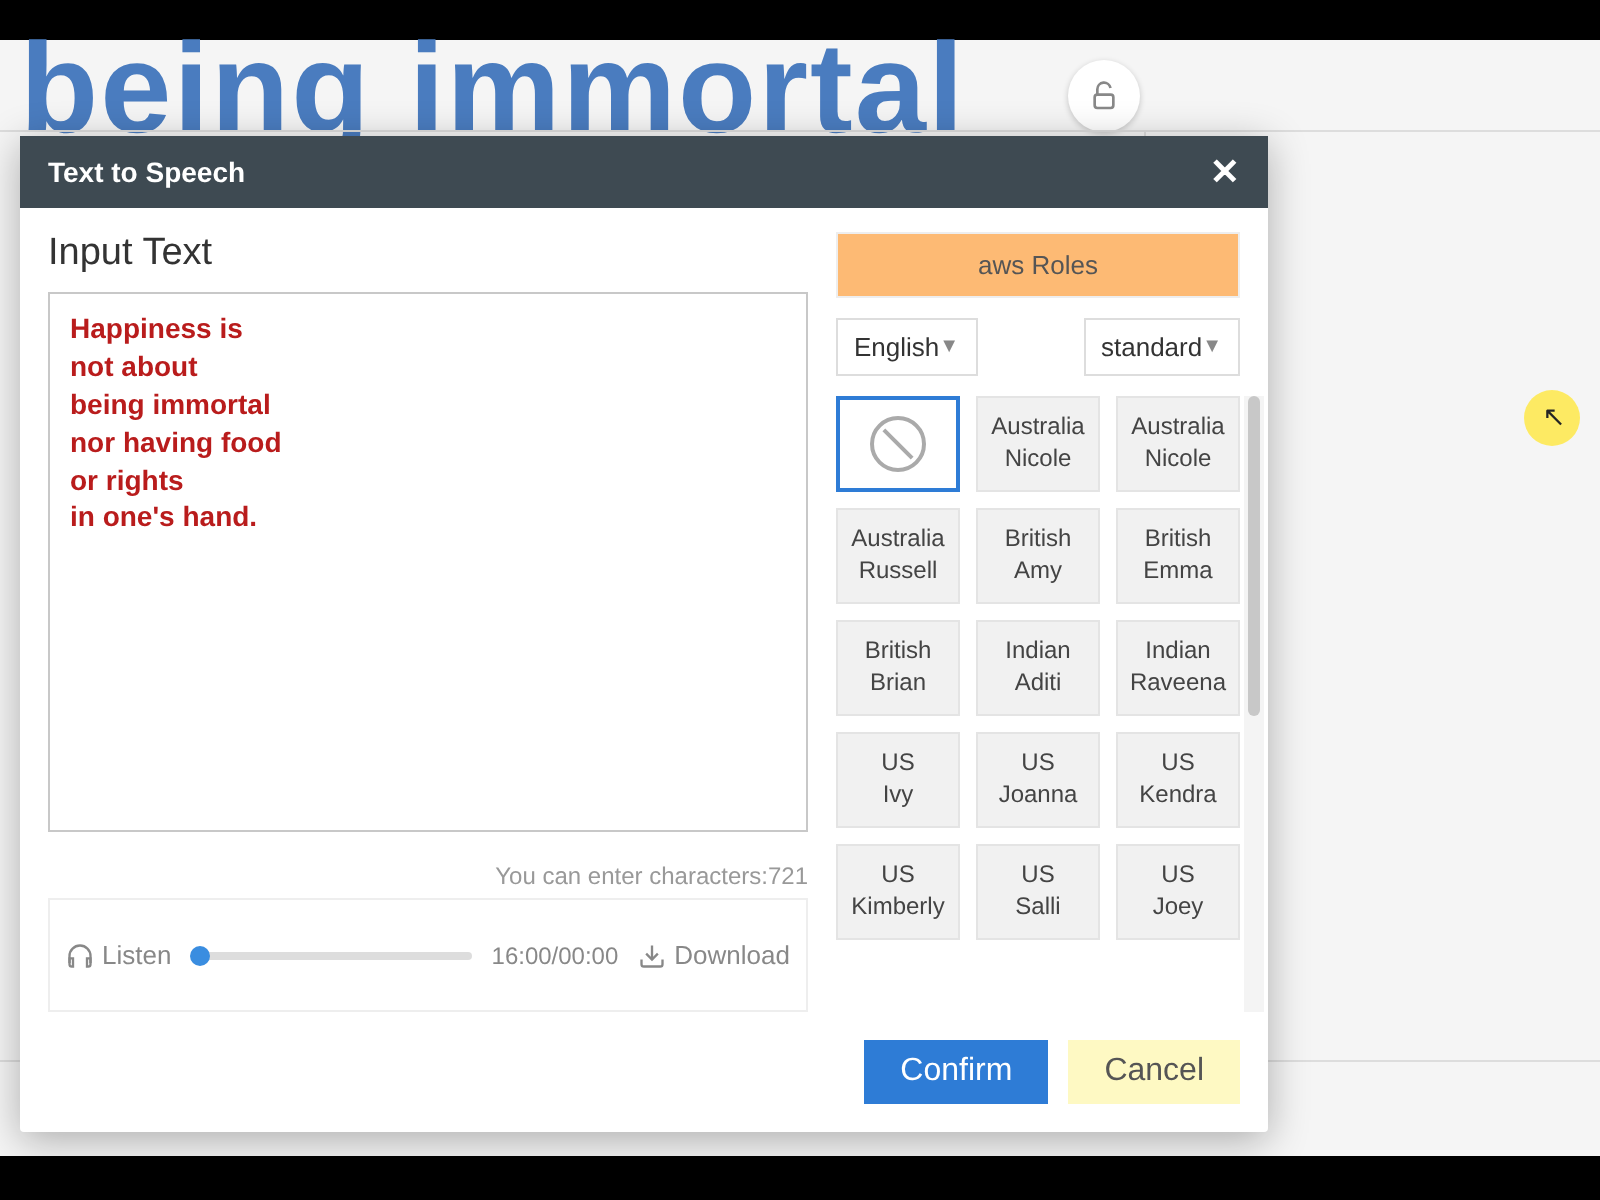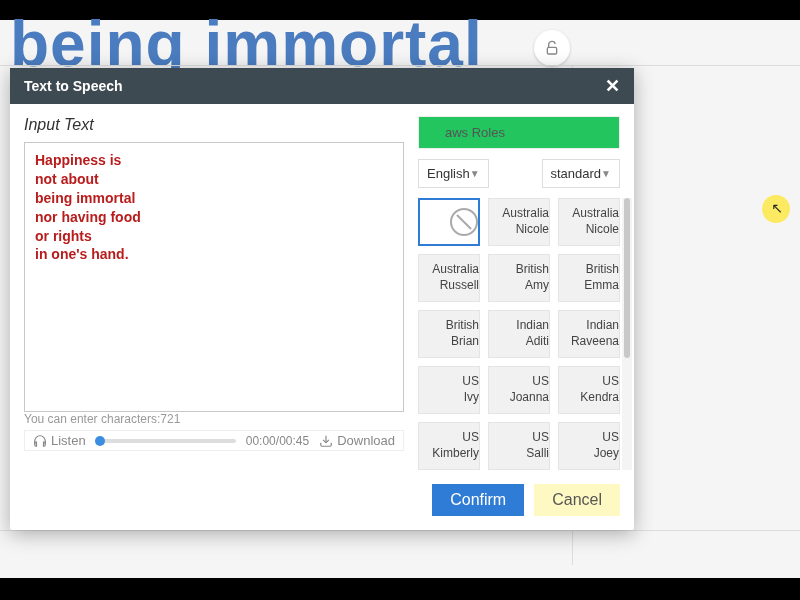--- a/index.html
+++ b/index.html
@@ -9,35 +9,35 @@
 .bg-text { font-size: 64px; font-weight: bold; color: #4a7cbf; padding: 0 10px; letter-spacing: 1px; line-height: 48px; }
 .lock-circle { position: absolute; top: 30px; right: 230px; width: 36px; height: 36px; border-radius: 50%; background: #fff; box-shadow: 0 1px 3px rgba(0,0,0,0.2); display: flex; align-items: center; justify-content: center; color: #888; }
 .vline { position: absolute; top: 65px; left: 572px; width: 1px; height: 500px; background: #ddd; }
 .hline { position: absolute; left: 0; right: 0; height: 1px; background: #ddd; }
 .modal { position: absolute; top: 68px; left: 10px; width: 624px; background: #fff; box-shadow: 0 4px 20px rgba(0,0,0,0.3); border-radius: 2px; }
 .modal-header { background: #3e4a52; color: #fff; padding: 10px 14px; display: flex; justify-content: space-between; align-items: center; font-weight: bold; font-size: 14px; }
 .close-x { cursor: pointer; font-size: 18px; line-height: 14px; }
 .modal-body { padding: 12px 14px 4px 14px; display: flex; gap: 14px; }
 .left-col { width: 380px; display: flex; flex-direction: column; }
 .right-col { flex: 1; display: flex; flex-direction: column; gap: 10px; position: relative; }
-.label { font-size: 16px; color: #333; margin-bottom: 8px; font-style: italic; }
+.label { font-size: 19px; color: #333; margin-bottom: 8px; }
 .textarea { border: 1px solid #c8c8c8; height: 270px; padding: 8px 10px; font-size: 14px; font-weight: bold; color: #b91c1c; line-height: 1.35; white-space: pre-line; overflow: auto; }
-.char-info { font-size: 12px; color: #999; margin-top: 0; }
-.audio-row { display: flex; align-items: center; gap: 10px; margin-top: 4px; border: 1px solid #eee; padding: 2px 8px; }
+.char-info { text-align: right; font-size: 12px; color: #999; margin-top: 15px; }
+.audio-row { display: flex; align-items: center; gap: 10px; margin-top: 4px; border: 1px solid #eee; padding: 20px 8px; }
 .audio-btn { display: flex; align-items: center; gap: 4px; color: #888; font-size: 13px; cursor: pointer; }
 .slider { flex: 1; height: 4px; background: linear-gradient(to right, #3a8de0 0%, #3a8de0 3%, #ddd 3%, #ddd 100%); border-radius: 2px; position: relative; }
 .slider-thumb { position: absolute; left: 3%; top: -3px; width: 10px; height: 10px; border-radius: 50%; background: #3a8de0; transform: translateX(-50%); }
 .time { font-size: 12px; color: #888; }
-.text-input { width: 100%; border: 1px solid #eee; background: #22c55e; padding: 8px 26px; font-size: 13px; color: #555; }
+.text-input { width: 100%; border: 1px solid #eee; background: #fdba74; padding: 8px 26px; font-size: 13px; color: #555; text-align: center; }
 .select-row { display: flex; gap: 10px; }
 .select { flex: 1; border: 1px solid #ddd; background: #fff; padding: 6px 8px; font-size: 13px; color: #333; display: flex; justify-content: flex-start; align-items: center; cursor: pointer; }
 .chevron { color: #888; font-size: 10px; }
 .voice-grid-wrap { position: relative; flex: 1; }
 .voice-grid { display: grid; grid-template-columns: repeat(3, 1fr); gap: 8px; max-height: 278px; overflow: hidden; }
-.voice-tile { background: #f1f1f1; border: 1px solid #e4e4e4; height: 48px; display: flex; flex-direction: column; align-items: flex-end; justify-content: center; font-size: 12px; color: #444; cursor: pointer; text-align: center; line-height: 1.3; }
+.voice-tile { background: #f1f1f1; border: 1px solid #e4e4e4; height: 48px; display: flex; flex-direction: column; align-items: center; justify-content: center; font-size: 12px; color: #444; cursor: pointer; text-align: center; line-height: 1.3; }
 .voice-tile.selected { border: 2px solid #2e7cd6; background: #fff; }
 .no-circle { width: 28px; height: 28px; border: 2px solid #aaa; border-radius: 50%; position: relative; }
 .no-circle::after { content: ""; position: absolute; left: 2px; top: 11px; width: 20px; height: 2px; background: #aaa; transform: rotate(45deg); }
 .scrollbar { position: absolute; right: -10px; top: 0; width: 6px; height: 160px; background: #c8c8c8; border-radius: 3px; }
 .scroll-track { position: absolute; right: -12px; top: 0; bottom: 0; width: 10px; background: #f4f4f4; }
 .modal-footer { padding: 10px 14px 14px; display: flex; justify-content: flex-end; gap: 10px; border-top: 0; }
 .btn { padding: 7px 18px; font-size: 16px; border: none; cursor: pointer; }
 .btn-primary { background: #2e7cd6; color: #fff; }
 .btn-cancel { background: #fef9c3; color: #555; }
 .cursor-highlight { position: absolute; top: 195px; right: 10px; width: 28px; height: 28px; border-radius: 50%; background: #ffe94a; opacity: 0.85; display:flex; align-items:center; justify-content:center;}
@@ -82,21 +82,21 @@
           <svg width="14" height="14" viewBox="0 0 24 24" fill="none" stroke="#888" stroke-width="2">
               <path d="M3 18v-6a9 9 0 0 1 18 0v6"></path>
               <path d="M21 19a2 2 0 0 1-2 2h-1v-7h3z"></path>
               <path d="M3 19a2 2 0 0 0 2 2h1v-7H3z"></path>
             </svg>
           <span>Listen</span>
         </div>
         <div class="slider">
             <div class="slider-thumb"></div>
           </div>
-        <span class="time">00:00/00:45</span>
+        <span class="time">16:00/00:00</span>
         <div class="audio-btn">
           <svg width="14" height="14" viewBox="0 0 24 24" fill="none" stroke="#888" stroke-width="2">
               <path d="M21 15v4a2 2 0 0 1-2 2H5a2 2 0 0 1-2-2v-4"></path>
               <path d="M7 10l5 5 5-5"></path>
               <path d="M12 15V3"></path>
             </svg>
           <span>Download</span>
         </div>
       </div>
     </div>

